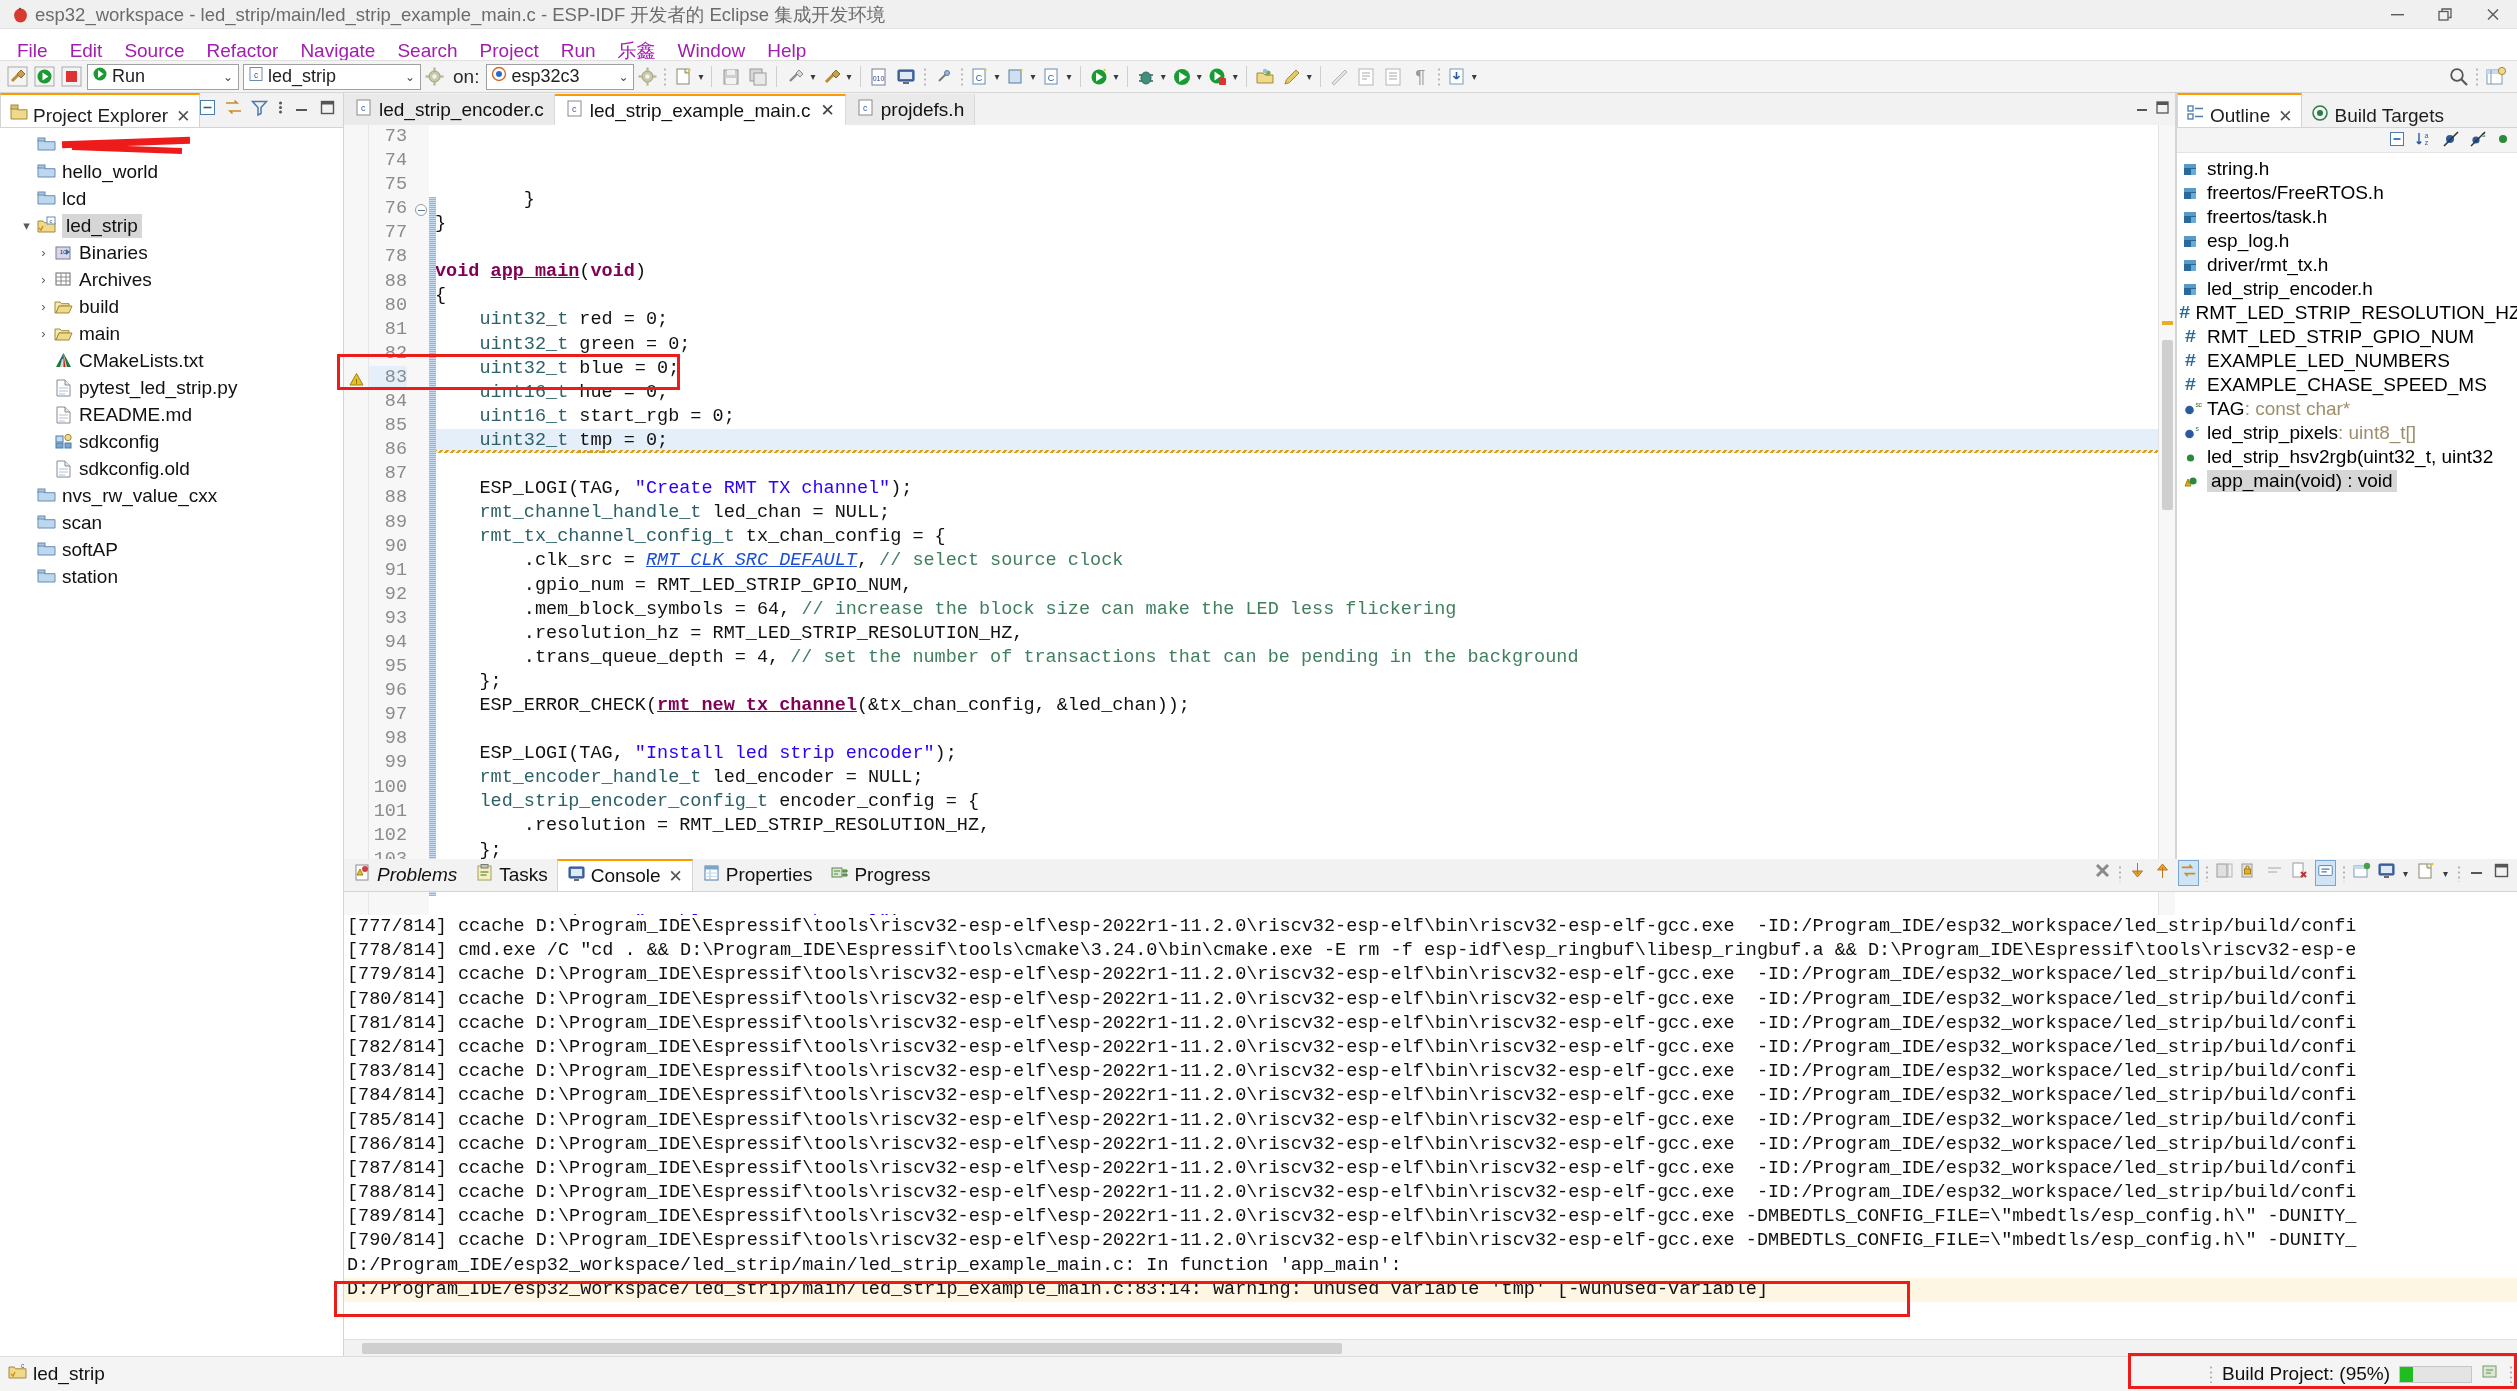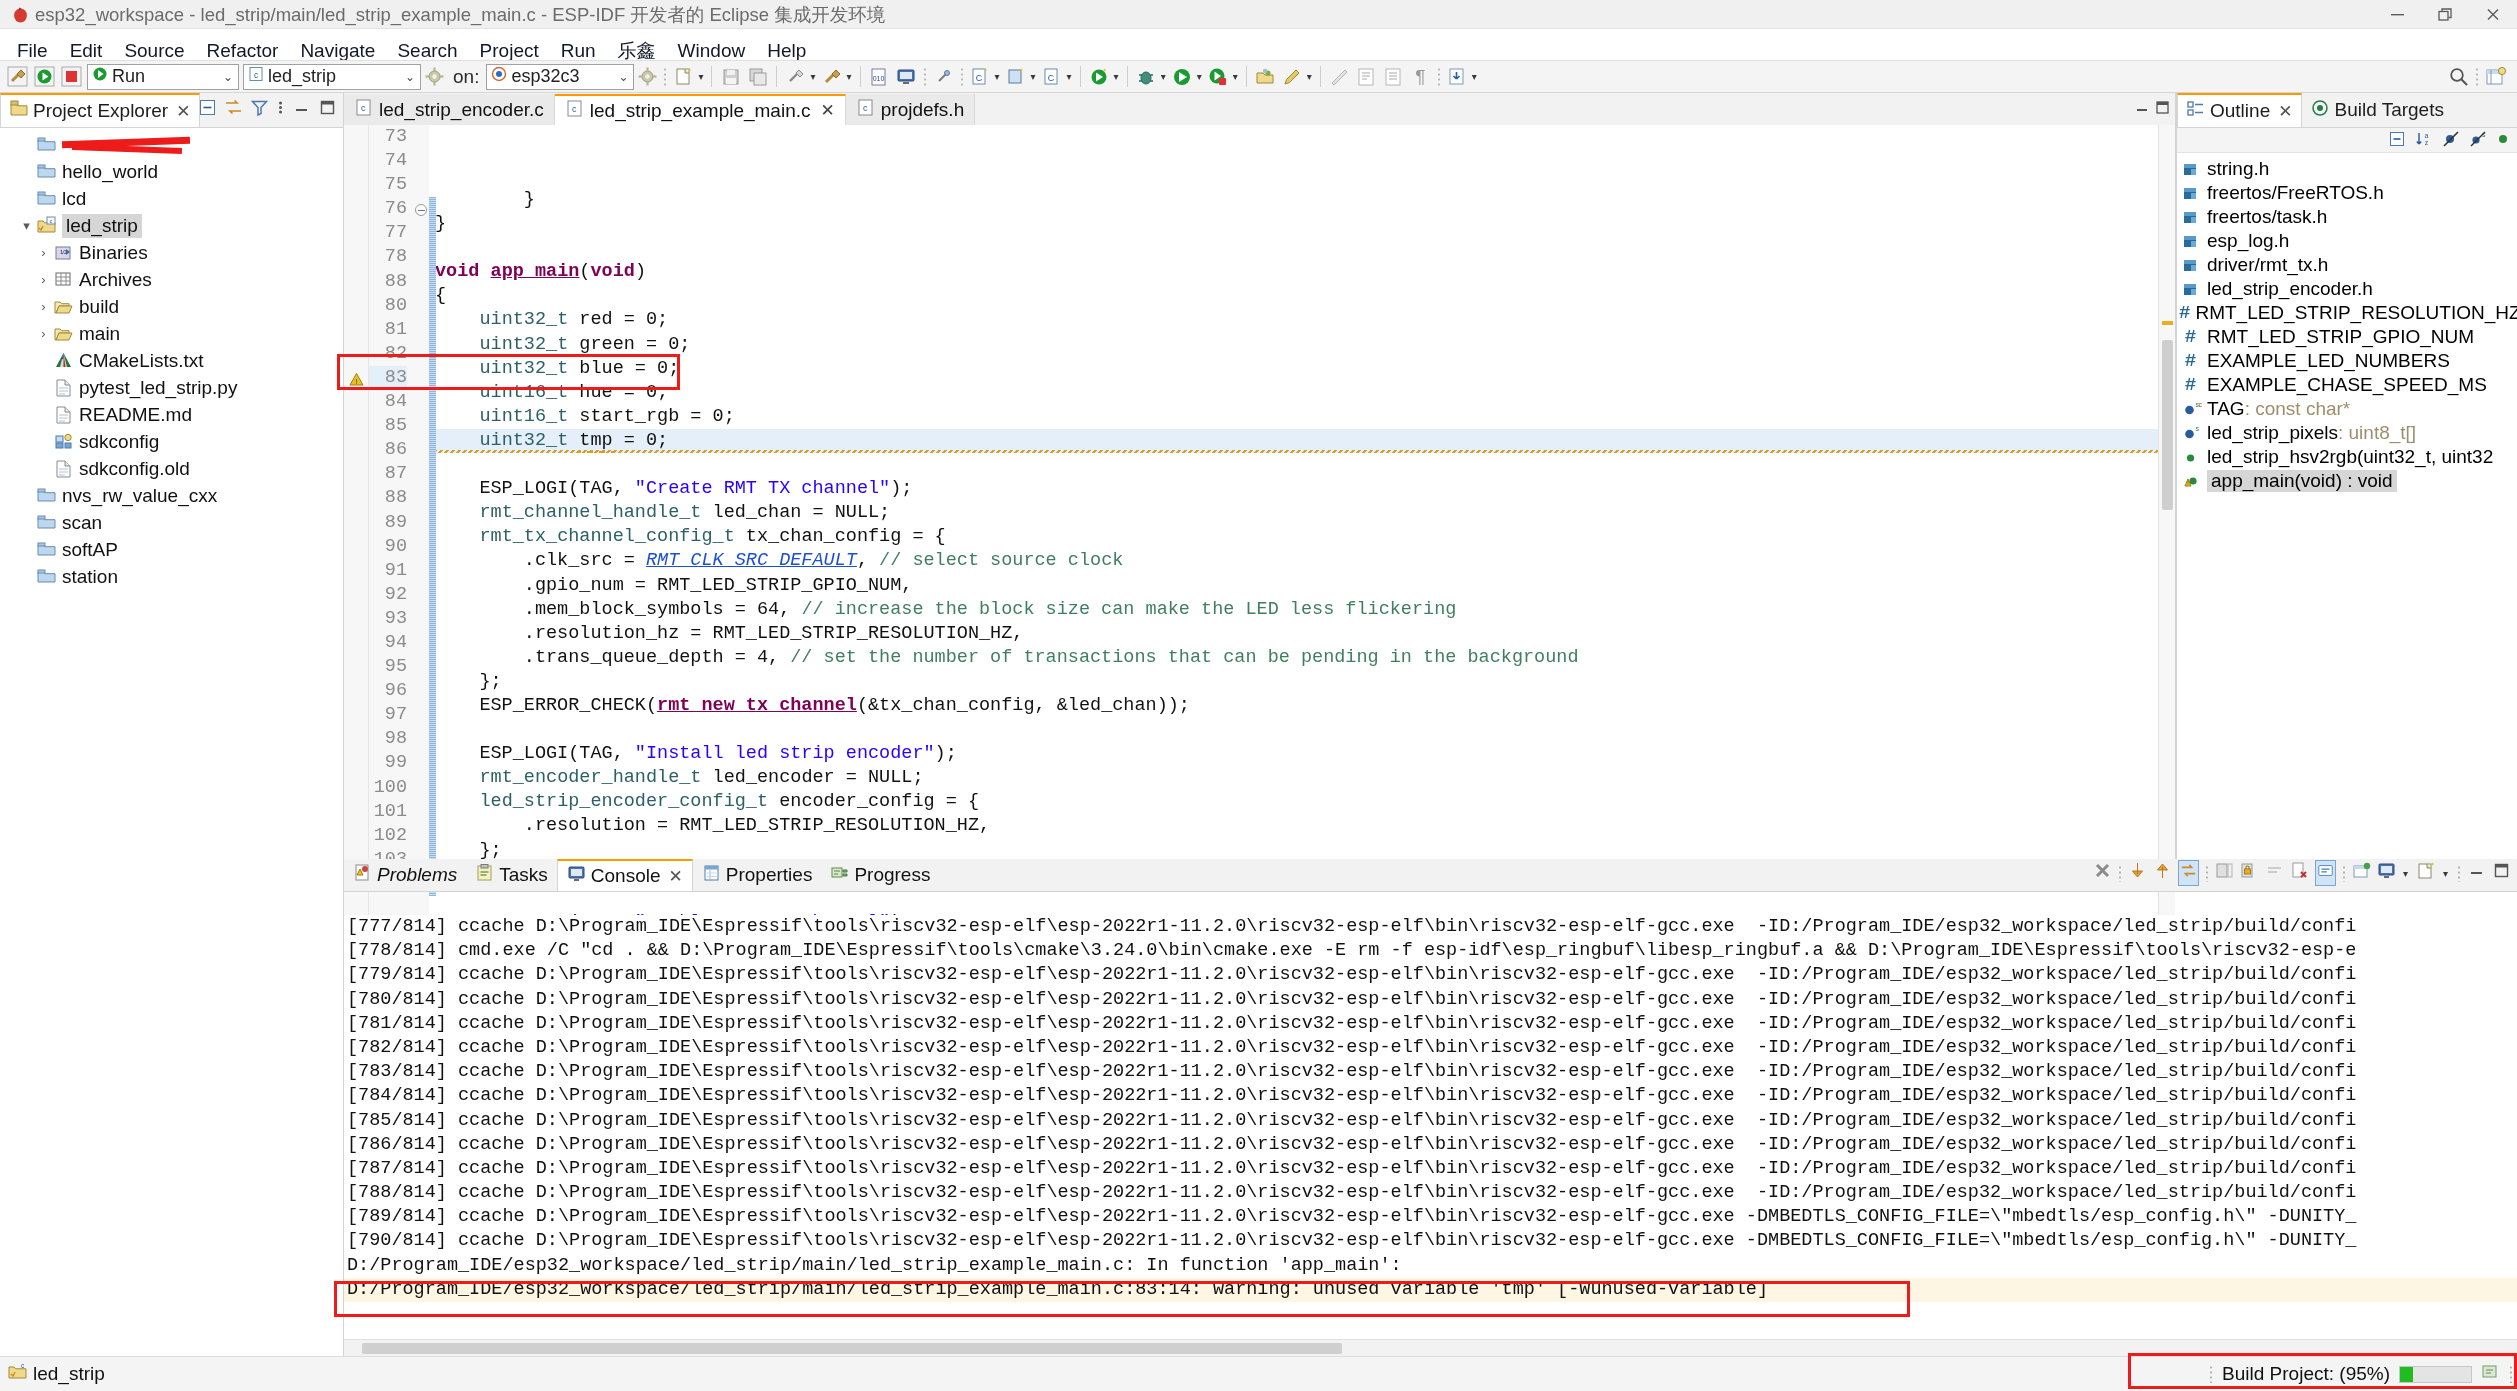--- a/index.html
+++ b/index.html
@@ -21,21 +21,21 @@
   .tb-title{ color:#6b6b6b; font-size:18.5px; margin-left:2px; white-space:nowrap; }
   .tb-spacer{ flex:1 1 auto; }
   .tb-btn{ width:48px; height:29px; display:flex; align-items:center; justify-content:center; color:#555; }
   .tb-btn svg{ display:block; }
 
   
   .menubar{
     height:31px; background:#ffffff; display:flex; align-items:center;
     flex:0 0 31px; padding-left:6px;
   }
-  .menuitem{ padding:3px 11px; font-size:19px; color:#0f172a; white-space:nowrap;margin-top:12px; }
+  .menuitem{ padding:3px 11px; font-size:19px; color:#a21caf; white-space:nowrap;margin-top:12px; }
 
   
   .toolbar{
     height:33px; background:#f4f4f4; border-top:1px solid #e0e0e0; border-bottom:1px solid #d6d6d6;
     display:flex; align-items:center; flex:0 0 33px; padding-left:4px; position:relative;
   }
   .tbtn{ width:27px; height:27px; display:flex; align-items:center; justify-content:center; }
   .tsep{ width:1px; height:21px; background:#cfcfcf; margin:0 5px; }
   .tdots{ width:4px; height:20px; margin:0 3px;
           background:radial-gradient(circle,#b5b5b5 1px, transparent 1.2px);
@@ -54,21 +54,21 @@
   
   .body{ flex:1 1 auto; display:flex; min-height:0; background:#f4f4f4; }
 
   
   .panel{ display:flex; flex-direction:column; background:#fff; min-height:0; }
   .viewtabbar{
     height:35px; background:#f2f2f2; display:flex; align-items:flex-end; position:relative;
     border-bottom:1px solid #d4d4d4;
   }
   .viewtab{
-    height:34px; display:flex; align-items:center; gap:5px; padding:0 9px;
+    height:34px; display:flex; align-items:flex-end; gap:5px; padding:0 9px;
     font-size:19px; color:#1d1d1d; background:#f2f2f2;
   }
   .viewtab.active{ background:#ffffff; border-top:2px solid #ff9900; border-left:1px solid #d4d4d4; border-right:1px solid #d4d4d4;}
   .viewtab .x{ color:#555; font-size:17px; margin-left:3px; }
   .viewtools{ position:absolute; right:6px; bottom:5px; display:flex; align-items:center; gap:7px; }
 
   
   .explorer{ width:344px; flex:0 0 344px; border-right:1px solid #d4d4d4; }
   .tree{ flex:1 1 auto; overflow:hidden; padding-top:3px; font-size:19px; color:#111; background:#fff;}
   .trow{ height:27px; display:flex; align-items:center; white-space:nowrap; }

